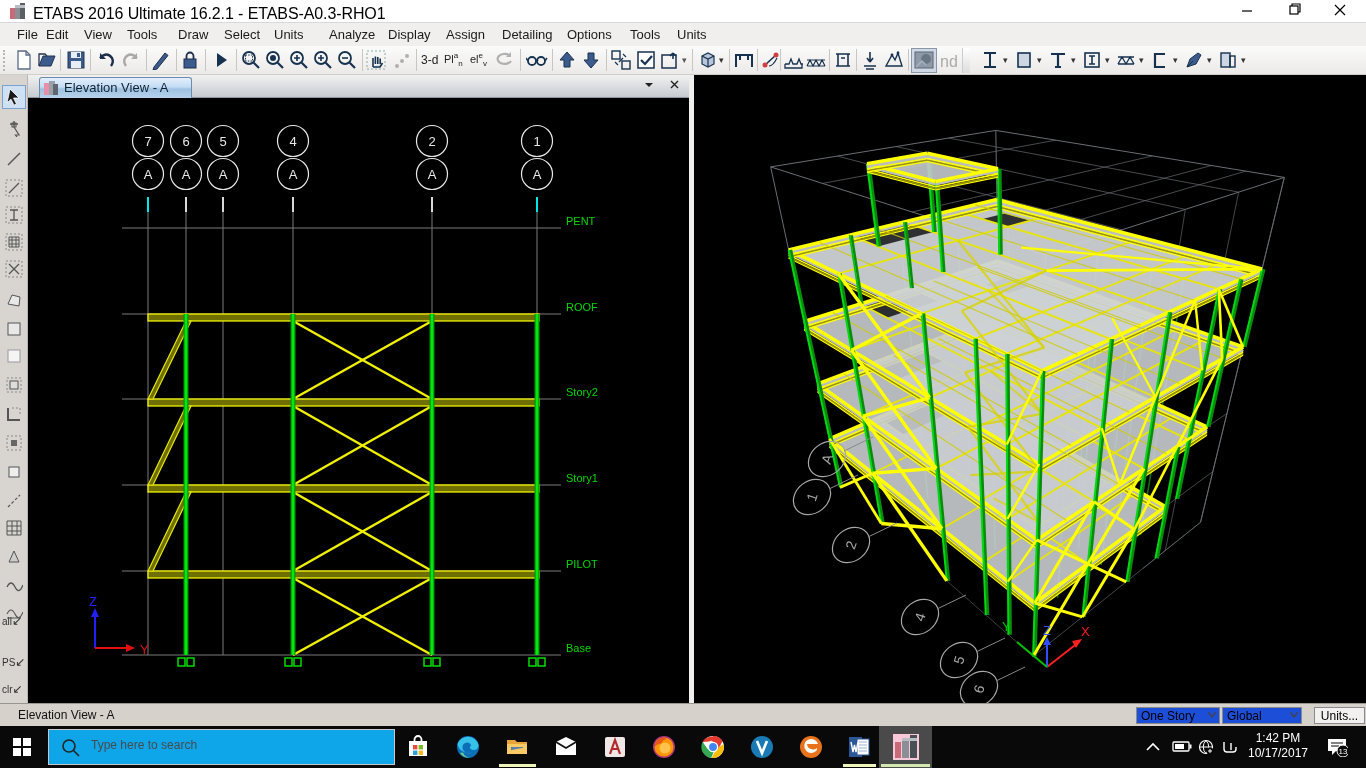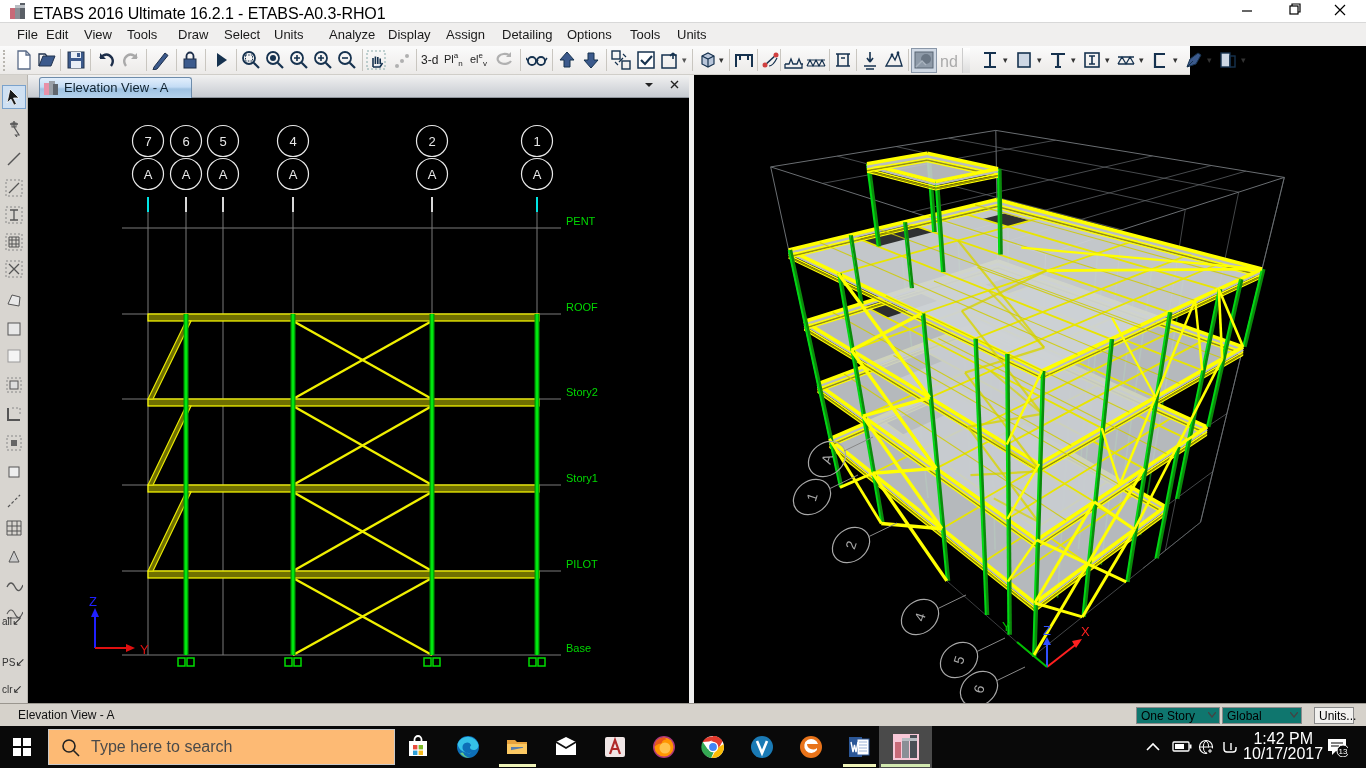--- a/index.html
+++ b/index.html
@@ -1,34 +1,34 @@
 <!DOCTYPE html>
 <html><head><meta charset="utf-8"><style>
 *{margin:0;padding:0;box-sizing:border-box}
 html,body{width:1366px;height:768px;overflow:hidden;font-family:"Liberation Sans",sans-serif;background:#000}
 #app{position:relative;width:1366px;height:768px}
 #titlebar{position:absolute;left:0;top:0;width:1366px;height:23px;background:#ffffff;border-bottom:1px solid #d8d8d8}
 #titlebar .t{position:absolute;left:33px;top:5px;font-size:16px;letter-spacing:-0.1px;color:#000}
 #menubar{position:absolute;left:0;top:23px;width:1366px;height:23px;background:#f0efee;font-size:13px;color:#1a1a1a}
 #menubar span{position:absolute;top:4px}
-#toolbar{position:absolute;left:0;top:46px;width:1190px;height:29px;background:linear-gradient(#fbfbfb,#eceae8);border-bottom:1px solid #d0cec9}
+#toolbar{position:absolute;left:0;top:46px;width:1366px;height:29px;background:linear-gradient(#fbfbfb,#eceae8);border-bottom:1px solid #d0cec9}
 #lefttools{position:absolute;left:0;top:75px;width:28px;height:628px;background:#d8d5d0;border-right:1px solid #b8b5b0}
 #w1{position:absolute;left:28px;top:75px;width:661px;height:628px}
 #w2{position:absolute;left:694px;top:75px;width:672px;height:628px}
 #sep{position:absolute;left:689px;top:75px;width:5px;height:628px;background:#f0efee}
 .tabbar{position:absolute;left:0;top:0;right:0;height:23px;background:linear-gradient(#f1f1f1,#c7cbd1);border-bottom:1px solid #8f959c}
 .tab{position:absolute;left:11px;top:2px;height:21px;background:linear-gradient(#e3effc 0%,#c4dcf5 45%,#9fc2e2 55%,#b5d2ec 100%);border:1px solid #6d8cab;border-bottom:none;border-radius:3px 3px 0 0;font-size:13px;color:#10222f;padding:2px 10px 0 24px;white-space:nowrap}
 .tabgray{background:linear-gradient(#fbfbfb,#dddddd) !important;border:1px solid #7a7a7a !important;border-bottom:none !important;color:#111 !important}
 .tab .ticon{position:absolute;left:4px;top:3px;width:16px;height:14px}
 .tbtns{position:absolute;right:10px;top:5px;font-size:12px;color:#222}
 .canvas{position:absolute;left:0;top:23px;right:0;bottom:0;background:#000}
 #statusbar{position:absolute;left:0;top:703px;width:1366px;height:23px;background:#d6d2cb;border-top:1px solid #9a968f;font-size:12px;color:#111}
 #taskbar{position:absolute;left:0;top:726px;width:1366px;height:42px;background:#090909}
-#search{position:absolute;left:48px;top:729px;width:347px;height:36px;background:#fdba74;border:1px solid #c8c8c8;font-size:16px;color:#4a4a4a}
-.ddl{position:absolute;top:3px;height:17px;background:#0f766e;border:1px solid #8a8a8a;font-size:12px;color:#000;padding:1px 4px}
+#search{position:absolute;left:48px;top:729px;width:347px;height:36px;background:#0ea5e9;border:1px solid #c8c8c8;font-size:12px;color:#4a4a4a}
+.ddl{position:absolute;top:3px;height:17px;background:#1d4ed8;border:1px solid #8a8a8a;font-size:12px;color:#000;padding:1px 4px}
 .chev{position:absolute;right:3px;top:4px;width:8px;height:6px}
 .vsep{position:absolute;top:3px;width:1px;height:22px;background:#c9c6c0}
 .icon{position:absolute;top:4px}
 text{font-family:"Liberation Sans",sans-serif}
 </style></head><body>
 <div id="app">
 
 <div id="titlebar">
  <svg class="icon" style="left:10px;top:3px" width="17" height="17" viewBox="0 0 17 17">
   <rect x="0" y="5" width="5" height="11" fill="#c86a78"></rect>
@@ -758,21 +758,21 @@
 </div>
 
 <div id="statusbar">
  <span style="position:absolute;left:18px;top:4px">Elevation View - A</span>
  <div class="ddl" style="left:1136px;width:84px">One Story<svg class="chev" viewBox="0 0 8 6">
           <path d="M0 0 l4 5 4-5" fill="none" stroke="#444" stroke-width="1.4"></path>
         </svg></div>
  <div class="ddl" style="left:1222px;width:80px">Global<svg class="chev" viewBox="0 0 8 6">
           <path d="M0 0 l4 5 4-5" fill="none" stroke="#444" stroke-width="1.4"></path>
         </svg></div>
- <div class="ddl" style="left:1314px;width:40px;text-align:center;background:#f2f1ef">Units...</div>
+ <div class="ddl" style="left:1314px;width:51px;text-align:center;background:#f2f1ef">Units...</div>
 </div>
 
 <div id="taskbar"></div>
  <svg class="icon" style="left:13px;top:738px" width="18" height="18" viewBox="0 0 18 18">
   <rect x="0" y="0" width="8" height="8" fill="#fff"></rect>
       <rect x="10" y="0" width="8" height="8" fill="#fff"></rect>
   <rect x="0" y="10" width="8" height="8" fill="#fff"></rect>
       <rect x="10" y="10" width="8" height="8" fill="#fff"></rect>
  </svg>
  <div id="search">
@@ -843,21 +843,21 @@
 <div style="position:absolute;left:843px;top:764px;width:33px;height:3px;background:#eef2b8"></div>
 <div style="position:absolute;left:879px;top:726px;width:53px;height:42px;background:#4a4a4a"></div>
 <svg class="icon" style="left:893px;top:734px" width="26" height="26" viewBox="0 0 26 26">
       <rect x="0" y="0" width="26" height="26" fill="#f8c8d8"></rect>
       <rect x="2" y="8" width="6" height="16" fill="#c86a78"></rect>
       <rect x="9" y="4" width="7" height="20" fill="#8a8f96"></rect>
       <rect x="17" y="1" width="7" height="23" fill="#4a4f56"></rect>
       <rect x="9" y="4" width="15" height="3" fill="#b9bec4"></rect>
     </svg>
 <div style="position:absolute;left:881px;top:764px;width:49px;height:3px;background:#d2e8b0"></div>
- <div style="position:absolute;left:1243px;top:731px;width:70px;text-align:right;color:#fff;font-size:16px;line-height:15px">1:42 PM<br>10/17/2017</div>
+ <div style="position:absolute;left:1243px;top:731px;width:70px;text-align:center;color:#fff;font-size:12px;line-height:15px">1:42 PM<br>10/17/2017</div>
 <svg class="icon" style="left:1146px;top:741px" width="14" height="12" viewBox="0 0 14 12">
       <path d="M1 9 l6 -6 6 6" fill="none" stroke="#fff" stroke-width="1.6"></path>
     </svg>
 <svg class="icon" style="left:1172px;top:740px" width="20" height="13" viewBox="0 0 20 13">
       <rect x="1" y="2" width="16" height="9" rx="1" fill="none" stroke="#fff" stroke-width="1.3"></rect>
       <rect x="17.5" y="4.5" width="2" height="4" fill="#fff"></rect>
       <rect x="3" y="4" width="9" height="5" fill="#fff"></rect>
     </svg>
 <svg class="icon" style="left:1198px;top:739px" width="16" height="16" viewBox="0 0 16 16">
       <circle cx="8" cy="8" r="6.5" fill="none" stroke="#fff" stroke-width="1.2"></circle>

